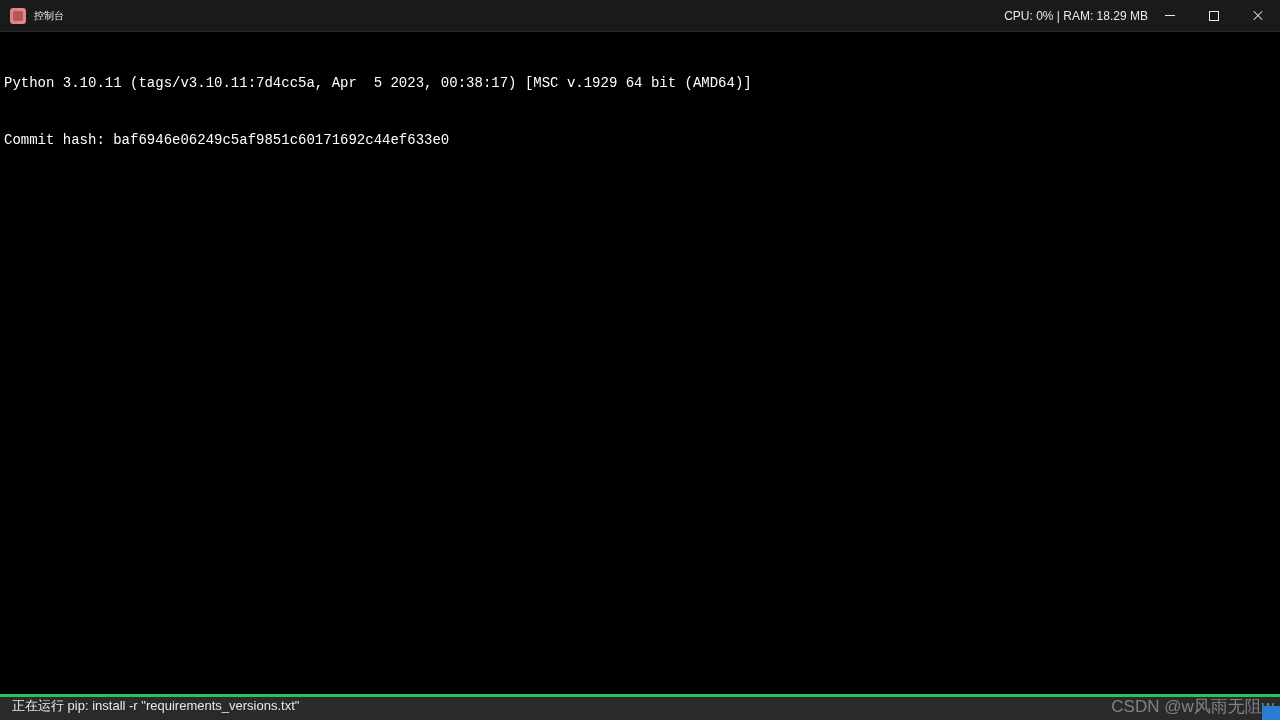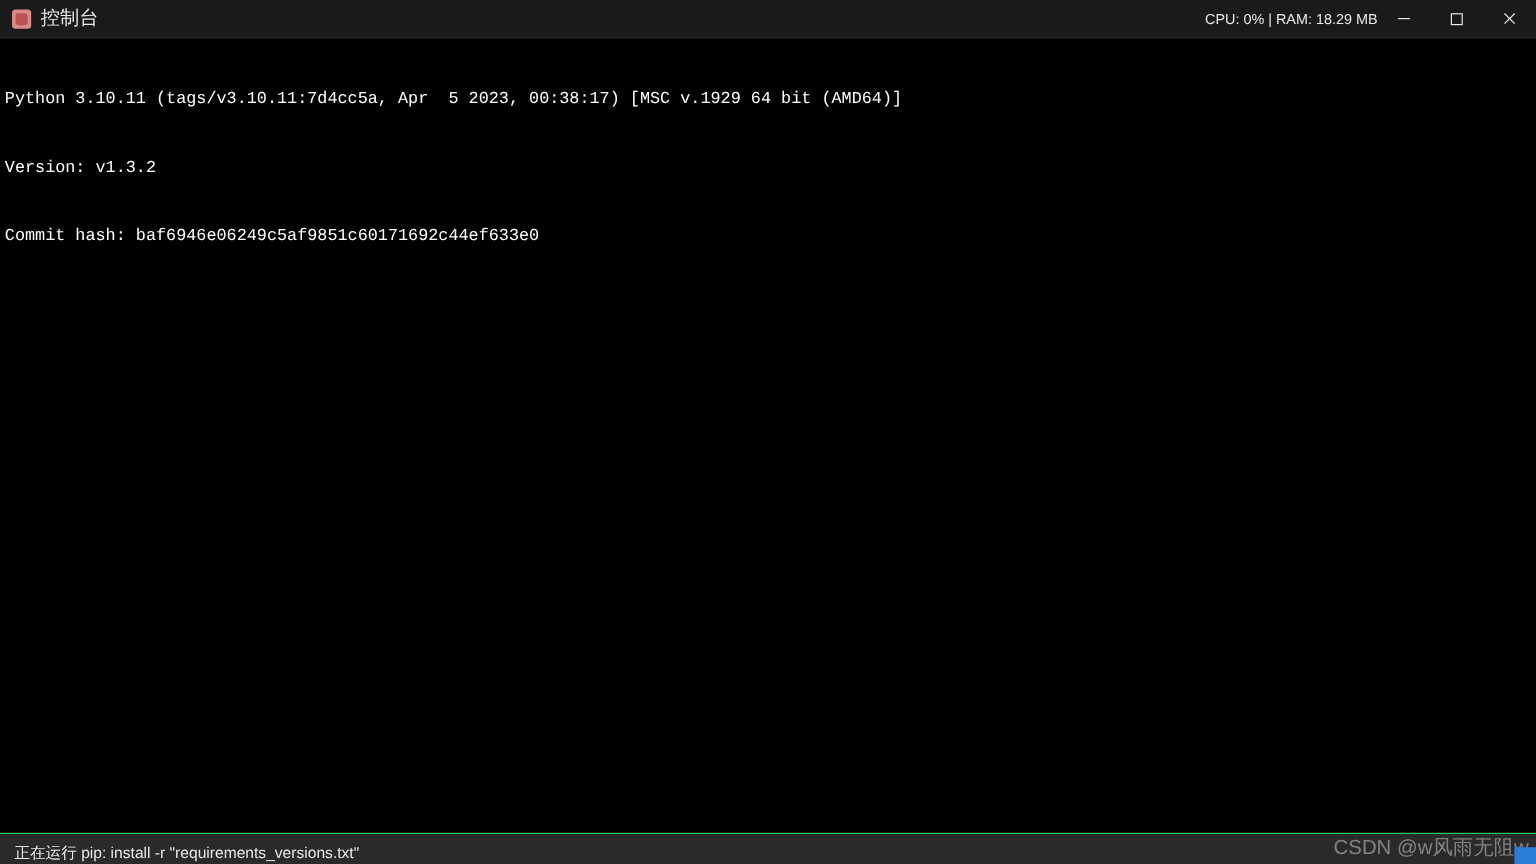--- a/index.html
+++ b/index.html
@@ -39,21 +39,21 @@
       justify-content: center;
     }
     .app-icon-inner {
       width: 10px;
       height: 10px;
       background: #b55;
       border-radius: 2px;
     }
     .title-text {
       color: #e8e8e8;
-      font-size: 16px;
+      font-size: 10px;
     }
     .titlebar-right {
       display: flex;
       align-items: center;
       height: 100%;
     }
     .stats {
       color: #e8e8e8;
       font-size: 12px;
       margin-right: 0;
@@ -101,23 +101,23 @@
       color: #fff;
       white-space: pre;
     }
     .statusbar {
       position: absolute;
       bottom: 0;
       left: 0;
       right: 0;
       height: 26px;
       background: #2a2a2a;
-      border-top: 1px solid #22c55e;
+      border-top: 3px solid #22c55e;
       display: flex;
-      align-items: flex-end;
+      align-items: flex-start;
       padding: 0 12px;
       color: #e8e8e8;
       font-size: 13px;
     }
     .watermark {
       position: absolute;
       right: 6px;
       bottom: 2px;
       color: rgba(200,200,200,0.55);
       font-size: 17px;
@@ -152,21 +152,20 @@
       <div class="max-icon"></div>
     </div>
     <div class="window-btn close">
       <div class="close-icon"></div>
     </div>
   </div>
 </div>
 
 <div class="console">
   <div>Python 3.10.11 (tags/v3.10.11:7d4cc5a, Apr  5 2023, 00:38:17) [MSC v.1929 64 bit (AMD64)]</div>
-  <div>Version: v1.3.2</div>
   <div>Commit hash: baf6946e06249c5af9851c60171692c44ef633e0</div>
 </div>
 
 <div class="statusbar">
   <span>正在运行 pip: install -r "requirements_versions.txt"</span>
 </div>
 
 <div class="watermark">CSDN @w风雨无阻w</div>
 <div class="slide-indicator"></div>
 

